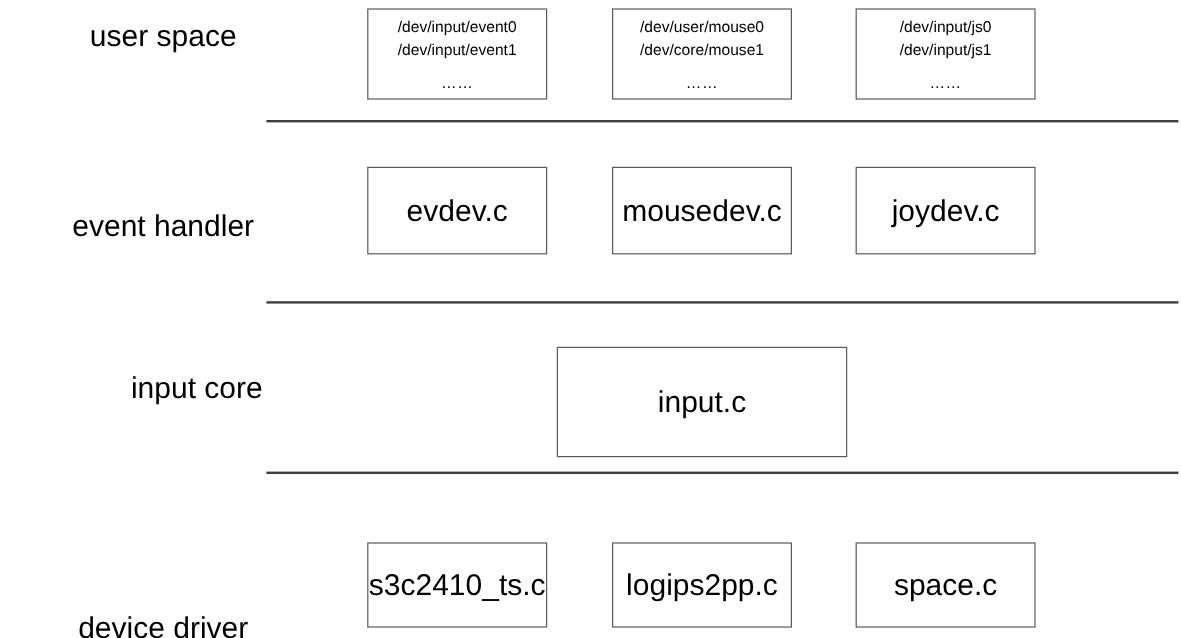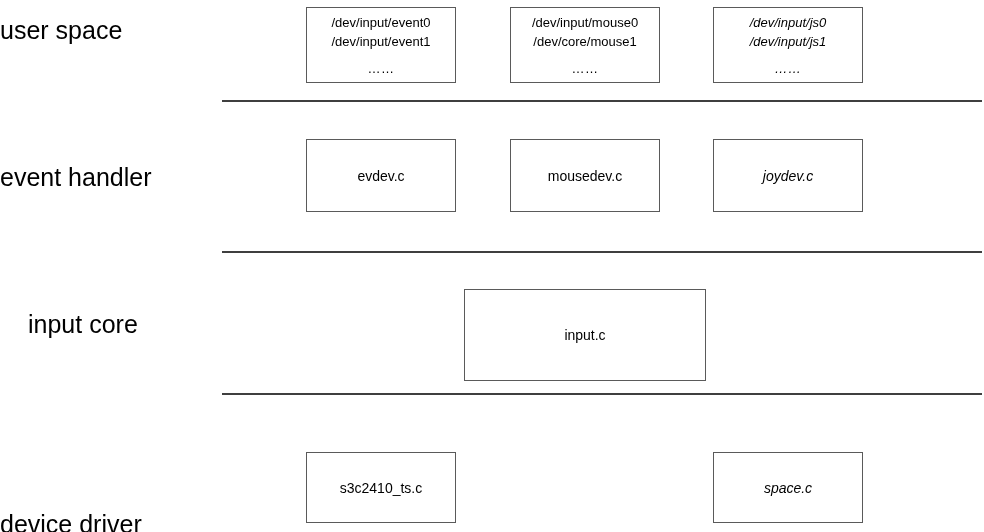--- a/index.html
+++ b/index.html
@@ -18,25 +18,26 @@
     height: 532px;
     background: #ffffff;
     overflow: hidden;
   }
 
   
   .row-label {
     position: absolute;
     left: 0;
     width: 224px;
-    text-align: left;
+    text-align: center;
     font-size: 25px;
     line-height: 30px;
     color: #000000;
     white-space: nowrap;
+    padding-left: 24px;
   }
 
   
   .separator {
     position: absolute;
     left: 222px;
     width: 760px;
     height: 0;
     border-top: 2px solid #3f3f3f;
   }
@@ -59,62 +60,62 @@
     white-space: nowrap;
   }
   .node-box .node-dots {
     font-size: 13px;
     line-height: 19px;
     letter-spacing: 0.5px;
     margin-top: 8px;
     white-space: nowrap;
   }
   .node-box .node-title {
-    font-size: 14px;
+    font-size: 25px;
     line-height: 24px;
     white-space: nowrap;
   }
 
   
   .box-userspace { top: 7px; height: 76px; }
   .box-handler   { top: 139px; height: 73px; }
   .box-core      { top: 289px; left: 464px; width: 242px; height: 92px; }
   .box-driver    { top: 452px; height: 71px; }
 
   .col-1 { left: 306px; width: 150px; }
   .col-2 { left: 510px; width: 150px; }
-  .col-3 { left: 713px; width: 150px; font-style: italic; }
+  .col-3 { left: 713px; width: 150px; }
 
   .sep-1 { top: 100px; }
   .sep-2 { top: 251px; }
   .sep-3 { top: 393px; }
 
   .lab-1 { top: 15px; }
-  .lab-2 { top: 162px; }
+  .lab-2 { top: 174px; }
   .lab-3 { top: 309px; margin-left: 28px; }
   .lab-4 { top: 470px; margin-top: 39px; }
 </style>
 </head>
 <body>
 
 <div id="diagram">
 
   <div class="row-label lab-1">user space</div>
   <div class="row-label lab-2">event handler</div>
   <div class="row-label lab-3">input core</div>
   <div class="row-label lab-4">device driver</div>
 
   <div class="node-box box-userspace col-1">
     <div class="node-line">/dev/input/event0</div>
     <div class="node-line">/dev/input/event1</div>
     <div class="node-dots">……</div>
   </div>
 
   <div class="node-box box-userspace col-2">
-    <div class="node-line">/dev/input/mouse0</div>
+    <div class="node-line">/dev/user/mouse0</div>
     <div class="node-line">/dev/core/mouse1</div>
     <div class="node-dots">……</div>
   </div>
 
   <div class="node-box box-userspace col-3">
     <div class="node-line">/dev/input/js0</div>
     <div class="node-line">/dev/input/js1</div>
     <div class="node-dots">……</div>
   </div>
 
@@ -137,18 +138,21 @@
   <div class="node-box box-core">
     <div class="node-title">input.c</div>
   </div>
 
   <div class="separator sep-3"></div>
 
   <div class="node-box box-driver col-1">
     <div class="node-title">s3c2410_ts.c</div>
   </div>
 
+  <div class="node-box box-driver col-2">
+    <div class="node-title">logips2pp.c</div>
+  </div>
 
   <div class="node-box box-driver col-3">
     <div class="node-title">space.c</div>
   </div>
 
 </div>
 
 </body></html>

